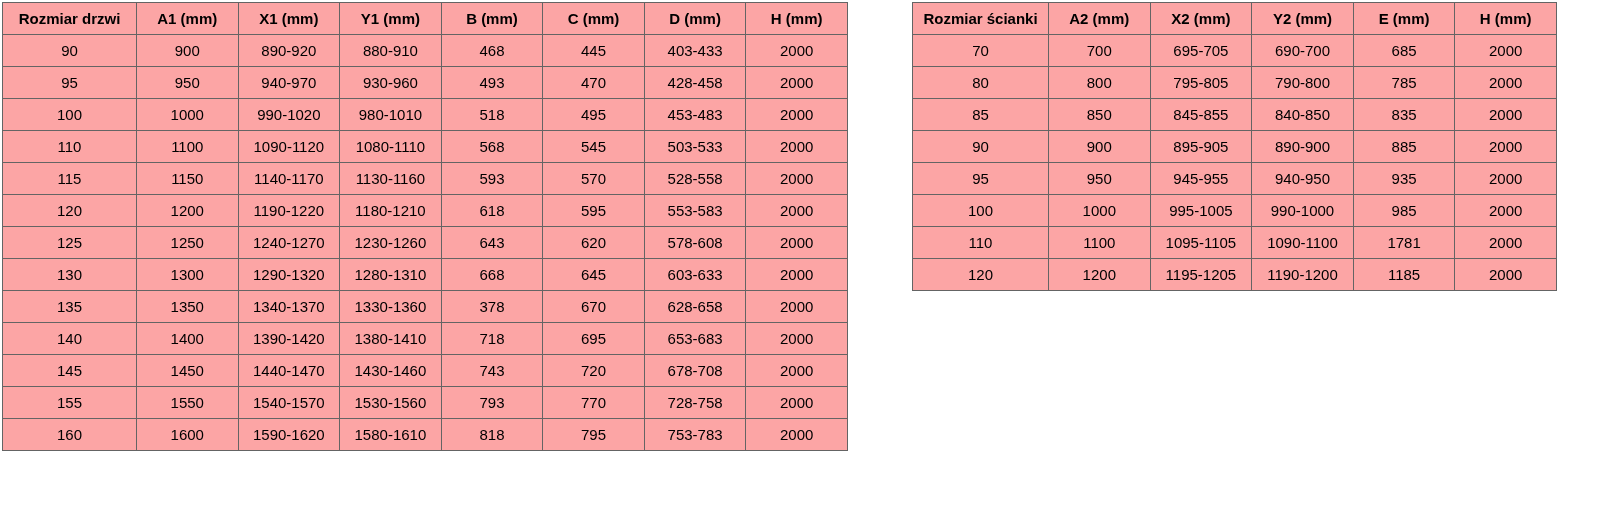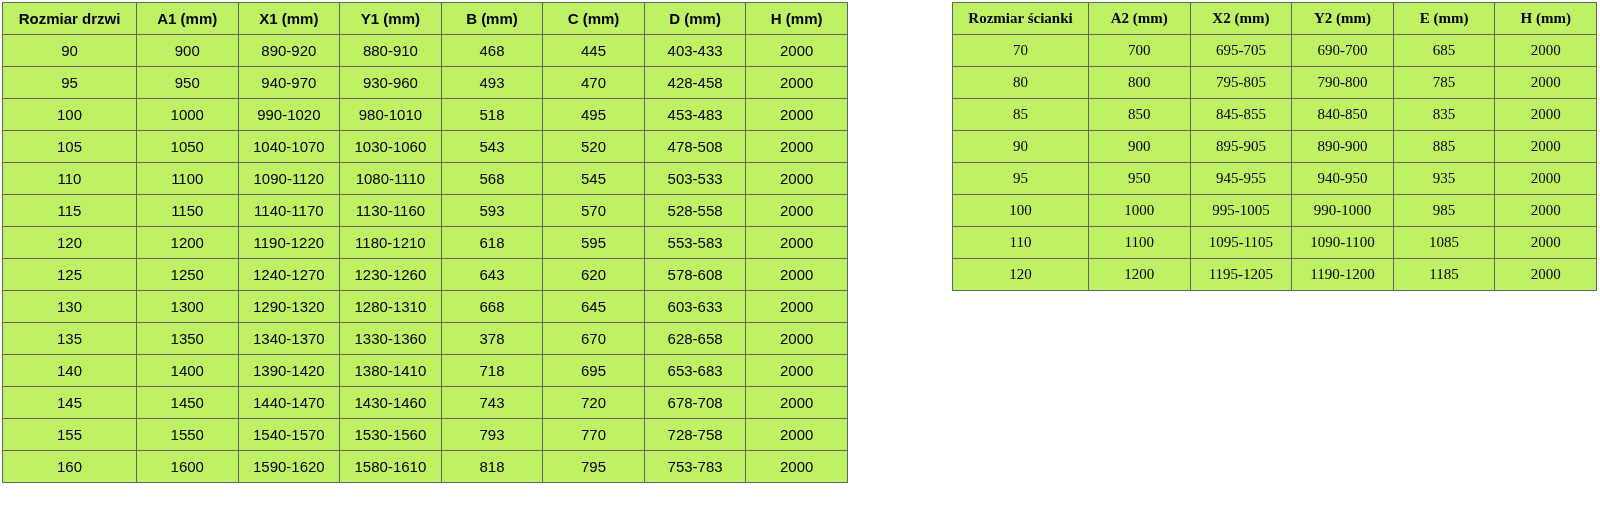--- a/index.html
+++ b/index.html
@@ -13,25 +13,25 @@
     position: relative;
     font-family: "Liberation Sans", sans-serif;
     color: #000000;
     overflow: hidden;
   }
   .table-wrap {
     position: absolute;
     top: 2px;
   }
   .table-wrap.door { left: 2px; }
-  .table-wrap.wall { left: 952px; font-family: Liberation Serif, serif; }
+  .table-wrap.wall { left: 912px; }
   table {
     border-collapse: collapse;
     table-layout: fixed;
-    background: #bef264;
+    background: #fca5a5;
   }
   table.door-table { width: 846px; }
   table.wall-table { width: 645px; }
   th, td {
     border: 1px solid var(--grid-color, #646464);
     height: 31px;
     padding: 0 2px;
     text-align: center;
     vertical-align: middle;
     font-size: 15px;
@@ -89,30 +89,20 @@
           <td>100</td>
           <td>1000</td>
           <td>990-1020</td>
           <td>980-1010</td>
           <td>518</td>
           <td>495</td>
           <td>453-483</td>
           <td>2000</td>
         </tr>
         <tr>
-          <td>105</td>
-          <td>1050</td>
-          <td>1040-1070</td>
-          <td>1030-1060</td>
-          <td>543</td>
-          <td>520</td>
-          <td>478-508</td>
-          <td>2000</td>
-        </tr>
-        <tr>
           <td>110</td>
           <td>1100</td>
           <td>1090-1120</td>
           <td>1080-1110</td>
           <td>568</td>
           <td>545</td>
           <td>503-533</td>
           <td>2000</td>
         </tr>
         <tr>
@@ -268,21 +258,21 @@
           <td>995-1005</td>
           <td>990-1000</td>
           <td>985</td>
           <td>2000</td>
         </tr>
         <tr>
           <td>110</td>
           <td>1100</td>
           <td>1095-1105</td>
           <td>1090-1100</td>
-          <td>1085</td>
+          <td>1781</td>
           <td>2000</td>
         </tr>
         <tr>
           <td>120</td>
           <td>1200</td>
           <td>1195-1205</td>
           <td>1190-1200</td>
           <td>1185</td>
           <td>2000</td>
         </tr>

